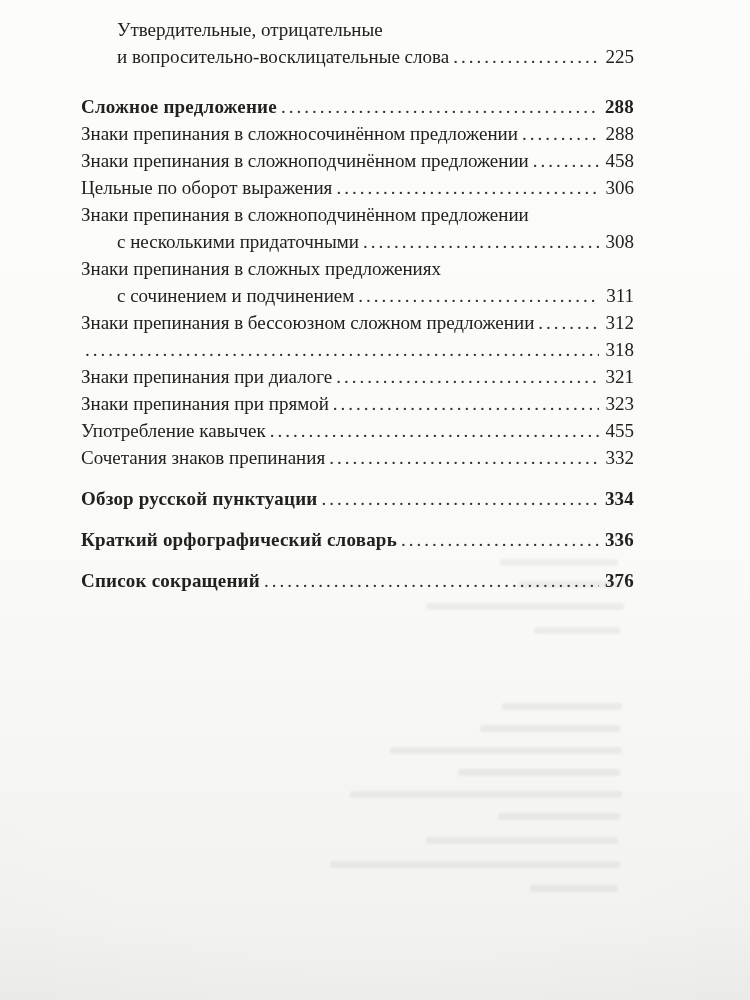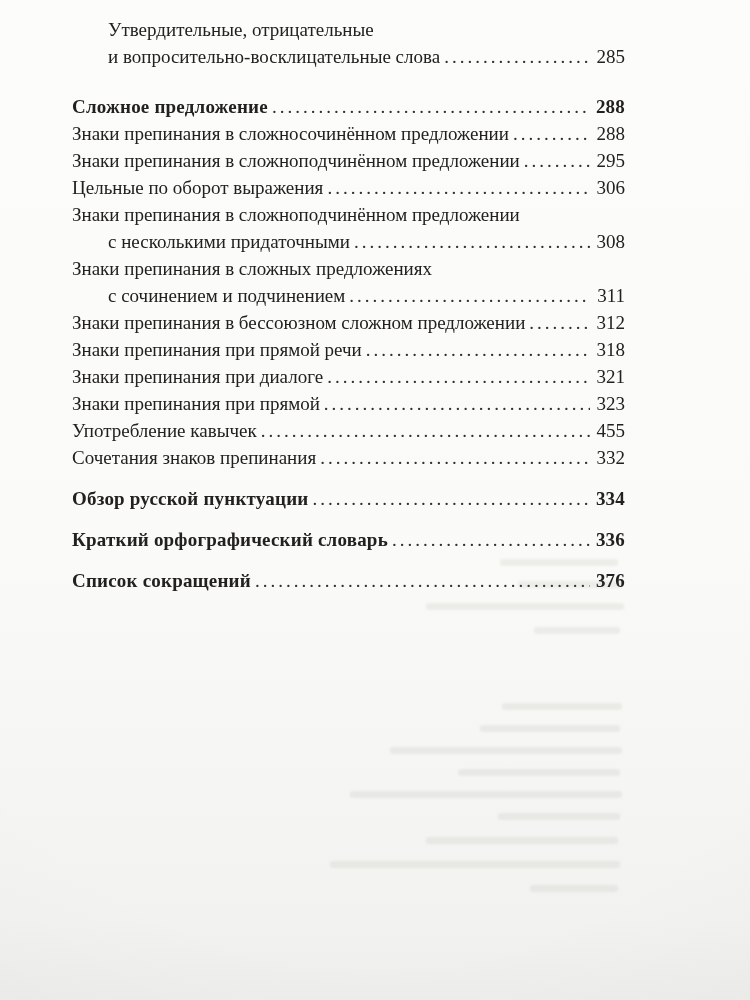--- a/index.html
+++ b/index.html
@@ -22,21 +22,21 @@
   }
   .page::after {
     content: "";
     position: absolute;
     inset: 0;
     background: radial-gradient(130% 110% at 50% 35%, rgba(255,255,255,0) 55%, rgba(60,60,55,0.05) 100%);
     pointer-events: none;
   }
   .toc {
     position: absolute;
-    left: 72px;
+    left: 81px;
     top: 16px;
     width: 553px;
     font-size: 19px;
     line-height: 27px;
   }
   .toc-entry { margin: 0; }
   .toc-entry.gap-large { margin-top: 23px; }
   .toc-entry.gap-medium { margin-top: 14px; }
   .toc-entry.bold { font-weight: 700; letter-spacing: 0.2px; }
   .toc-line {
@@ -89,42 +89,42 @@
 <div class="page"></div>
 
 <div class="toc">
     <div class="toc-entry">
       <div class="toc-line indent">
         <span class="toc-text">Утвердительные, отрицательные</span>
       </div>
       <div class="toc-line indent">
         <span class="toc-text">и вопросительно-восклицательные слова</span>
         <span class="dots"></span>
-        <span class="pagenum">285</span>
+        <span class="pagenum">225</span>
       </div>
     </div>
     <div class="toc-entry bold gap-large">
       <div class="toc-line">
         <span class="toc-text">Сложное предложение</span>
         <span class="dots"></span>
         <span class="pagenum">288</span>
       </div>
     </div>
     <div class="toc-entry">
       <div class="toc-line">
         <span class="toc-text">Знаки препинания в сложносочинённом предложении</span>
         <span class="dots"></span>
         <span class="pagenum">288</span>
       </div>
     </div>
     <div class="toc-entry">
       <div class="toc-line">
         <span class="toc-text">Знаки препинания в сложноподчинённом предложении</span>
         <span class="dots"></span>
-        <span class="pagenum">295</span>
+        <span class="pagenum">458</span>
       </div>
     </div>
     <div class="toc-entry">
       <div class="toc-line">
         <span class="toc-text">Цельные по оборот выражения</span>
         <span class="dots"></span>
         <span class="pagenum">306</span>
       </div>
     </div>
     <div class="toc-entry">
@@ -149,21 +149,20 @@
     </div>
     <div class="toc-entry">
       <div class="toc-line">
         <span class="toc-text">Знаки препинания в бессоюзном сложном предложении</span>
         <span class="dots"></span>
         <span class="pagenum">312</span>
       </div>
     </div>
     <div class="toc-entry">
       <div class="toc-line">
-        <span class="toc-text">Знаки препинания при прямой речи</span>
         <span class="dots"></span>
         <span class="pagenum">318</span>
       </div>
     </div>
     <div class="toc-entry">
       <div class="toc-line">
         <span class="toc-text">Знаки препинания при диалоге</span>
         <span class="dots"></span>
         <span class="pagenum">321</span>
       </div>

